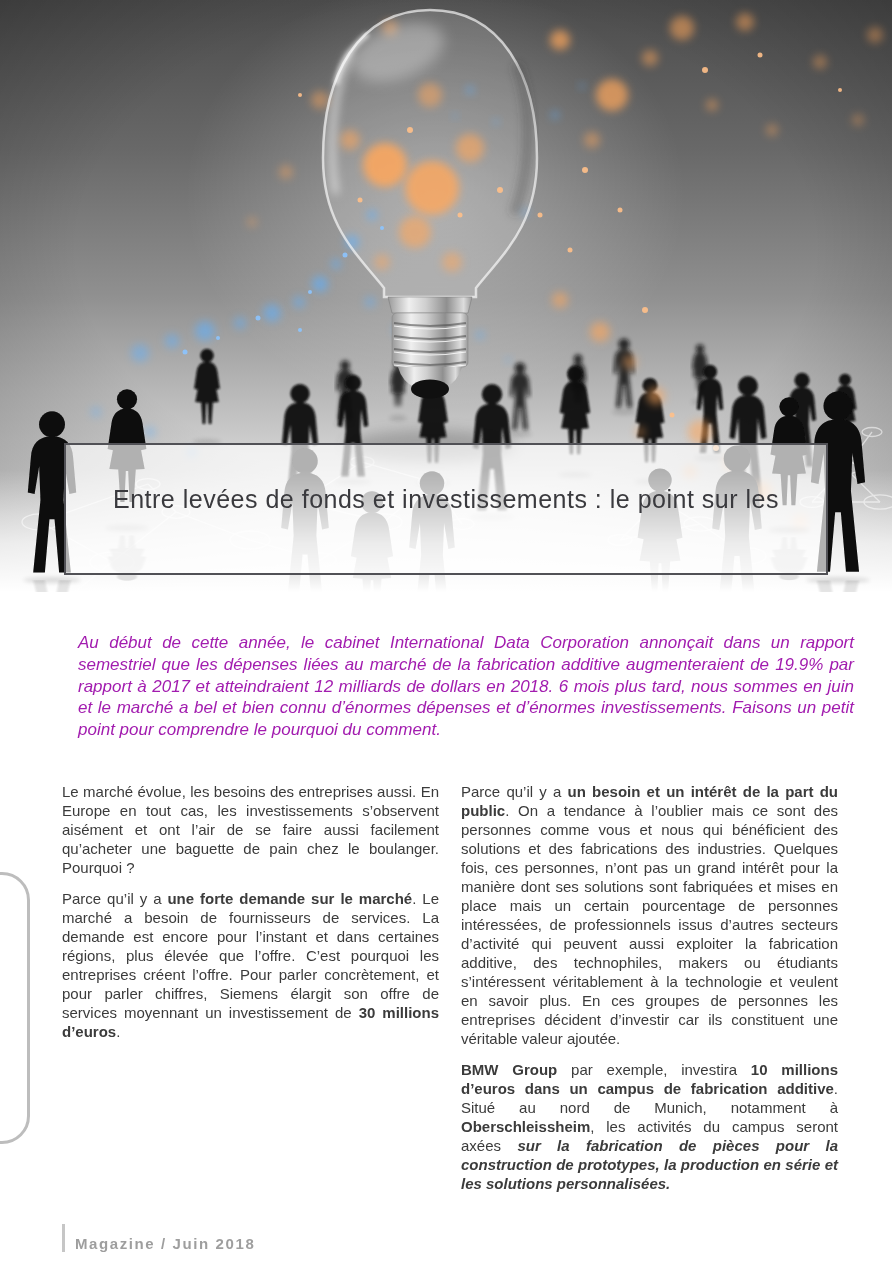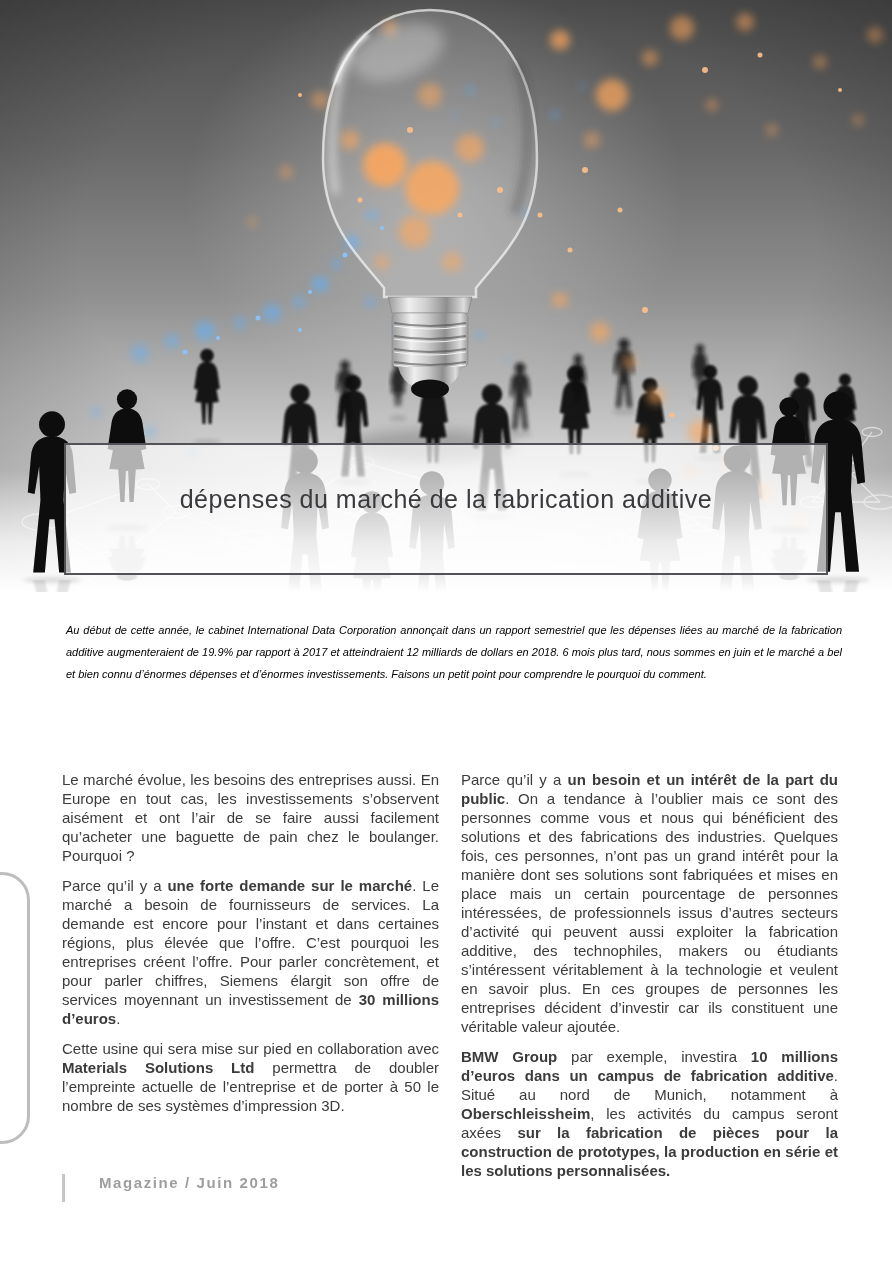--- a/index.html
+++ b/index.html
@@ -15,38 +15,38 @@
     box-sizing:border-box;border:2px solid #515156;
     background:rgba(255,255,255,0.68);
     z-index:3;display:flex;flex-direction:column;align-items:center;justify-content:flex-start;
     padding-top:36px;
   }
   .banner-line{
     font-size:25px;line-height:36px;color:#3a3a3e;letter-spacing:0.5px;
     white-space:nowrap;
   }
   .intro{
-    position:absolute;left:62px;top:616px;width:776px;margin:4px;z-index:2;
-    font-style:italic;font-size:11px;line-height:21.8px;color:#000000;
+    position:absolute;left:62px;top:616px;width:776px;margin:16px;z-index:2;
+    font-style:italic;font-size:17px;line-height:21.8px;color:#a21caf;
     text-align:justify;
   }
   .columns{
     position:absolute;left:62px;top:770px;width:776px;z-index:2;
     display:flex;gap:22px;
   }
   .col{width:377px;font-size:15px;line-height:19px;color:#3b3b3b;text-align:justify;hyphens:auto;}
-  .col p{margin:0 0 11px 0;}
+  .col p{margin:12px 0 11px 0;}
   .col .b{font-weight:bold;}
-  .col .i{}
+  .col .i{font-style:italic;}
   .edge-tab{
     position:absolute;left:-26px;top:872px;width:50px;height:266px;
     border:3px solid #bdbdbd;border-radius:28px;z-index:4;background:transparent;
   }
   .footer{
-    position:absolute;left:62px;top:1174px;display:flex;align-items:flex-start;z-index:2;gap:24px;
+    position:absolute;left:62px;top:1224px;display:flex;align-items:flex-end;z-index:2;
   }
   .footer-bar{width:3px;height:28px;background:#c6c6c6;margin-right:10px;}
   .footer-text{font-size:15px;font-weight:bold;color:#9e9e9e;letter-spacing:1.6px;}
 </style>
 </head>
 <body>
 
 <div class="page">
 
   <div class="hero" id="hero">
@@ -318,30 +318,29 @@
           <ellipse cx="838" cy="580" rx="31.8942" ry="3" fill="#000" opacity="0.12" filter="url(#b2)"></ellipse>
           <use href="#pm" x="20.332" y="410" width="63.336" height="168" fill="#0a0a0a" opacity="0.1" filter="url(#f1)" transform="translate(0 809.2) scale(1 -0.4)"></use>
           <use href="#pw" x="103.126" y="388" width="47.748" height="138" fill="#0a0a0a" opacity="0.1" filter="url(#f1)" transform="translate(0 736.4) scale(1 -0.4)"></use>
           <use href="#pw" x="766.164" y="396" width="45.672" height="132" fill="#0a0a0a" opacity="0.1" filter="url(#f1)" transform="translate(0 739.2) scale(1 -0.4)"></use>
           <use href="#pm" x="802.562" y="390" width="70.876" height="188" fill="#0a0a0a" opacity="0.1" filter="url(#f1)" transform="translate(0 809.2) scale(1 -0.4)"></use>
         </g>
 </svg>
     </div>
 
   <div class="banner">
-    <div class="banner-line">dépenses du marché de la fabrication additive</div>
+    <div class="banner-line">Entre levées de fonds et investissements : le point sur les</div>
   </div>
 
   <p class="intro">Au début de cette année, le cabinet International Data Corporation annonçait dans un rapport semestriel que les dépenses liées au marché de la fabrication additive augmenteraient de 19.9% par rapport à 2017 et atteindraient 12 milliards de dollars en 2018. 6 mois plus tard, nous sommes en juin et le marché a bel et bien connu d’énormes dépenses et d’énormes investissements. Faisons un petit point pour comprendre le pourquoi du comment.</p>
 
   <div class="columns">
     <div class="col" id="col-left">
         <p><span>Le marché évolue, les besoins des entreprises aussi. En Europe en tout cas, les investissements s’observent aisément et ont l’air de se faire aussi facilement qu’acheter une baguette de pain chez le boulanger. Pourquoi ?</span></p>
         <p><span>Parce qu’il y a </span><span class="b">une forte demande sur le marché</span><span>. Le marché a besoin de fournisseurs de services. La demande est encore pour l’instant et dans certaines régions, plus élevée que l’offre. C’est pourquoi les entreprises créent l’offre. Pour parler concrètement, et pour parler chiffres, Siemens élargit son offre de services moyennant un investissement de </span><span class="b">30 millions d’euros</span><span>.</span></p>
-        <p><span>Cette usine qui sera mise sur pied en collaboration avec </span><span class="b">Materials Solutions Ltd</span><span> permettra de doubler l’empreinte actuelle de l’entreprise et de porter à 50 le nombre de ses systèmes d’impression 3D.</span></p>
       </div>
     <div class="col" id="col-right">
         <p><span>Parce qu’il y a </span><span class="b">un besoin et un intérêt de la part du public</span><span>. On a tendance à l’oublier mais ce sont des personnes comme vous et nous qui bénéficient des solutions et des fabrications des industries. Quelques fois, ces personnes, n’ont pas un grand intérêt pour la manière dont ses solutions sont fabriquées et mises en place mais un certain pourcentage de personnes intéressées, de professionnels issus d’autres secteurs d’activité qui peuvent aussi exploiter la fabrication additive, des technophiles, makers ou étudiants s’intéressent véritablement à la technologie et veulent en savoir plus. En ces groupes de personnes les entreprises décident d’investir car ils constituent une véritable valeur ajoutée.</span></p>
         <p><span class="b">BMW Group</span><span> par exemple, investira </span><span class="b">10 millions d’euros dans un campus de fabrication additive</span><span>. Situé au nord de Munich, notamment à </span><span class="b">Oberschleissheim</span><span>, les activités du campus seront axées </span><span class="b i">sur la fabrication de pièces pour la construction de prototypes, la production en série et les solutions personnalisées.</span></p>
       </div>
   </div>
 
   <div class="edge-tab"></div>
 
   <div class="footer">

